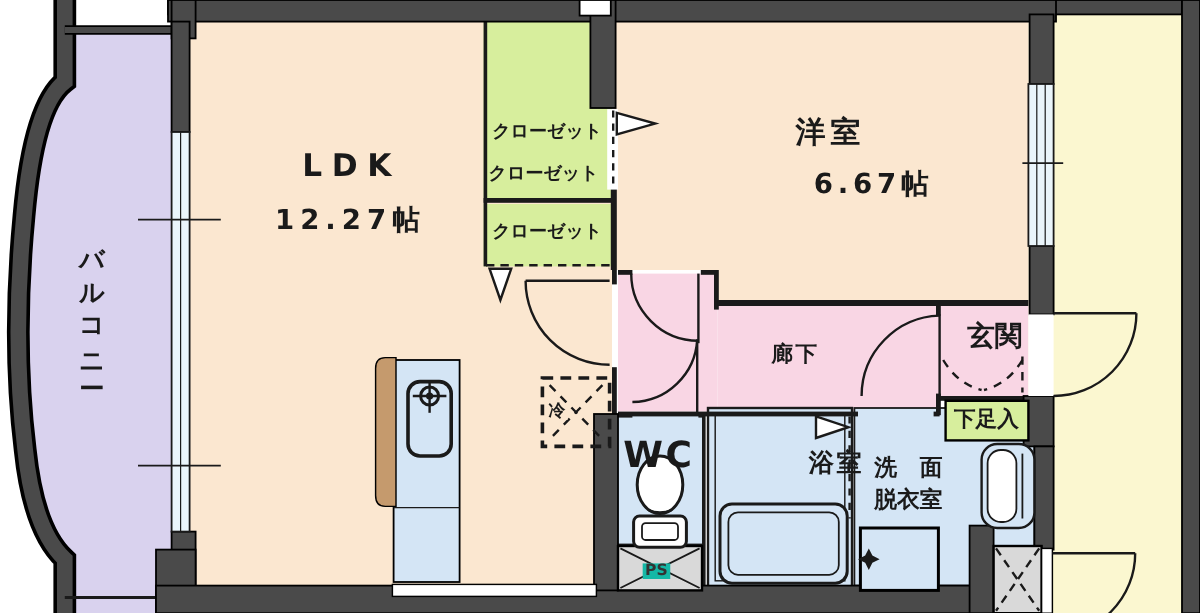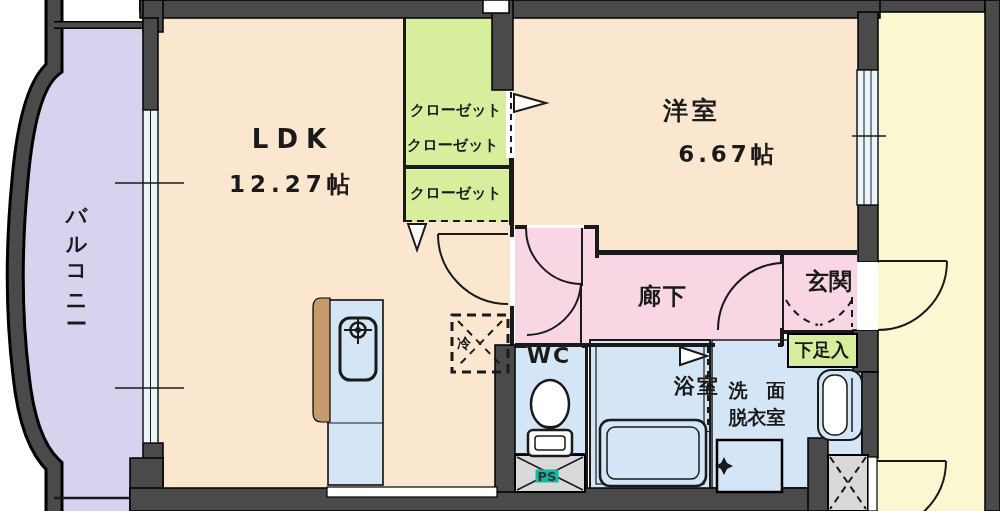--- a/index.html
+++ b/index.html
@@ -171,27 +171,27 @@
 <div class="lbl" style="left:692px;top:110px;font-size:25px;letter-spacing:4px;">洋室</div>
 <div class="lbl" style="left:693px;top:154px;font-size:23px;letter-spacing:4px;margin-left:35px;">6.67帖</div>
 
 <div class="lbl" style="left:456px;top:110px;font-size:15px;">クローゼット</div>
 <div class="lbl" style="left:453px;top:145px;font-size:15px;">クローゼット</div>
 
 <div class="lbl" style="left:456px;top:193px;font-size:15px;">クローゼット</div>
 
 <div class="lbl vert" style="left:76px;top:255px;font-size:21px;letter-spacing:6px;">バルコニー</div>
 
-<div class="lbl" style="left:663px;top:296px;font-size:23px;letter-spacing:2px;">廊下</div>
+<div class="lbl" style="left:663px;top:296px;font-size:18px;letter-spacing:2px;">廊下</div>
 
 <div class="lbl" style="left:829px;top:281px;font-size:23px;">玄関</div>
 
 <div class="lbl" style="left:822px;top:350px;font-size:18px;">下足入</div>
 
-<div class="lbl" style="left:549px;top:356px;font-size:22px;letter-spacing:2px;">WC</div>
+<div class="lbl" style="left:549px;top:380px;font-size:30px;letter-spacing:2px;">WC</div>
 
 <div class="lbl" style="left:547px;top:476px;font-size:13px;color:#333;background:#14b8a6;padding:0 2px;">PS</div>
 
 <div class="lbl" style="left:649px;top:386px;font-size:21px;letter-spacing:2px;margin-left:48px;">浴室</div>
 
 <div class="lbl" style="left:757px;top:390px;font-size:19px;">洗　面</div>
 <div class="lbl" style="left:757px;top:417px;font-size:19px;">脱衣室</div>
 
 <div class="lbl bg-peach" style="left:464px;top:343px;font-size:14px;">冷</div>
 

